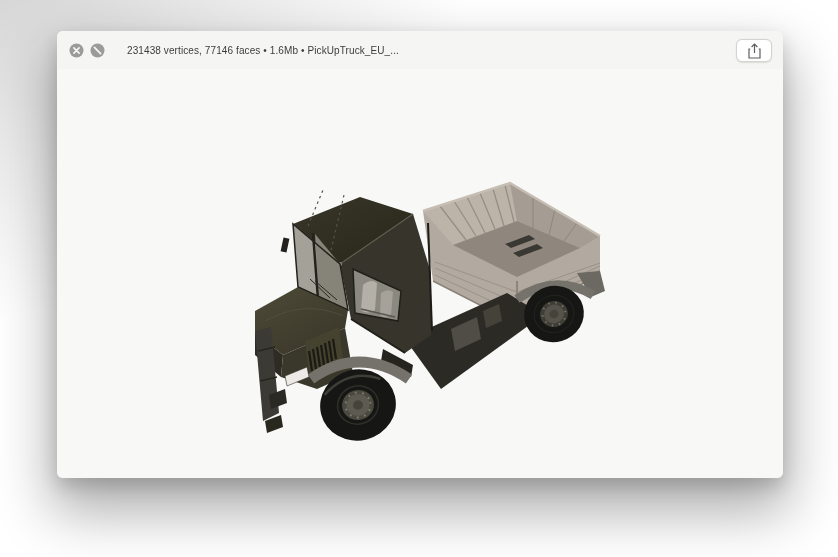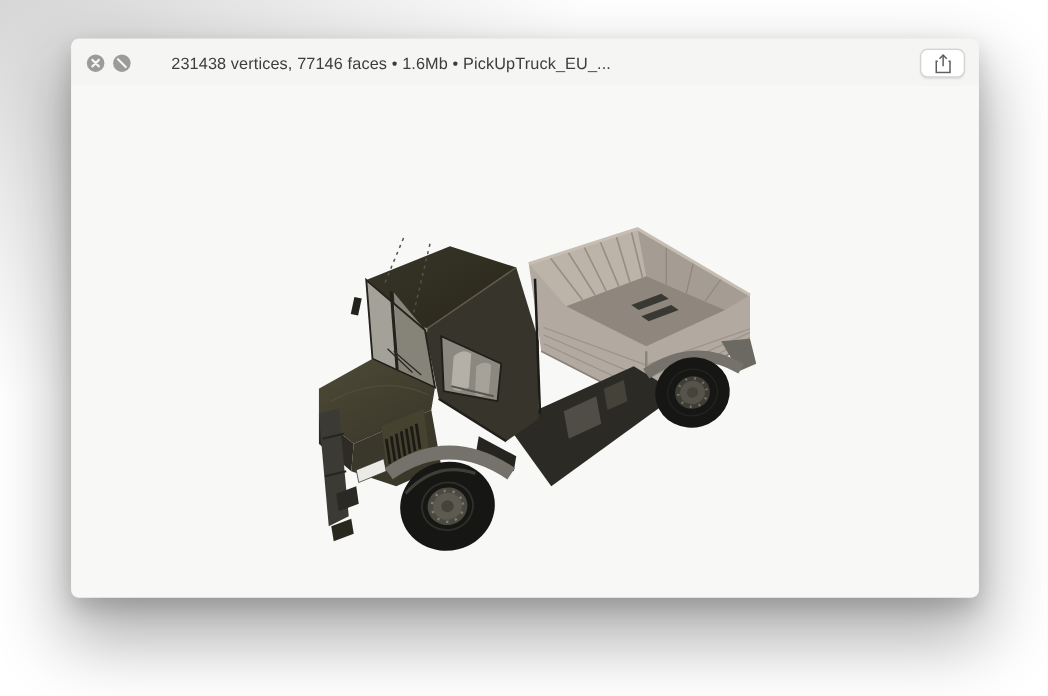--- a/index.html
+++ b/index.html
@@ -14,21 +14,21 @@
     position:absolute; left:57px; top:31px; width:726px; height:447px;
     background:#f7f7f6; border-radius:6px;
     box-shadow: 0 28px 55px 6px rgba(0,0,0,0.32), 0 8px 18px rgba(0,0,0,0.16);
   }
   .titlebar {
     position:relative; height:38px; display:flex; align-items:center;
     padding:0 10px 0 12px; border-radius:6px 6px 0 0; background:#f5f5f4;
   }
   .tb-icon { width:15px; height:15px; margin-right:6px; flex:0 0 auto; cursor:default; }
   .tb-title {
-    margin-left:26px; font-size:13px; color:#3d3d3d; letter-spacing:0.1px;
+    margin-left:16px; font-size:10px; color:#3d3d3d; letter-spacing:0.1px;
     white-space:nowrap; overflow:hidden;text-align:right;
   }
   .share-btn {
     position:absolute; right:11px; top:8px; width:36px; height:23px;
     background:#ffffff; border:1px solid #d3d3d2; border-radius:6px;
     display:flex; align-items:center; justify-content:center;
     box-shadow:0 0.5px 1.5px rgba(0,0,0,0.10);
   }
   .viewport {
     position:absolute; left:0; top:38px; right:0; bottom:0;

